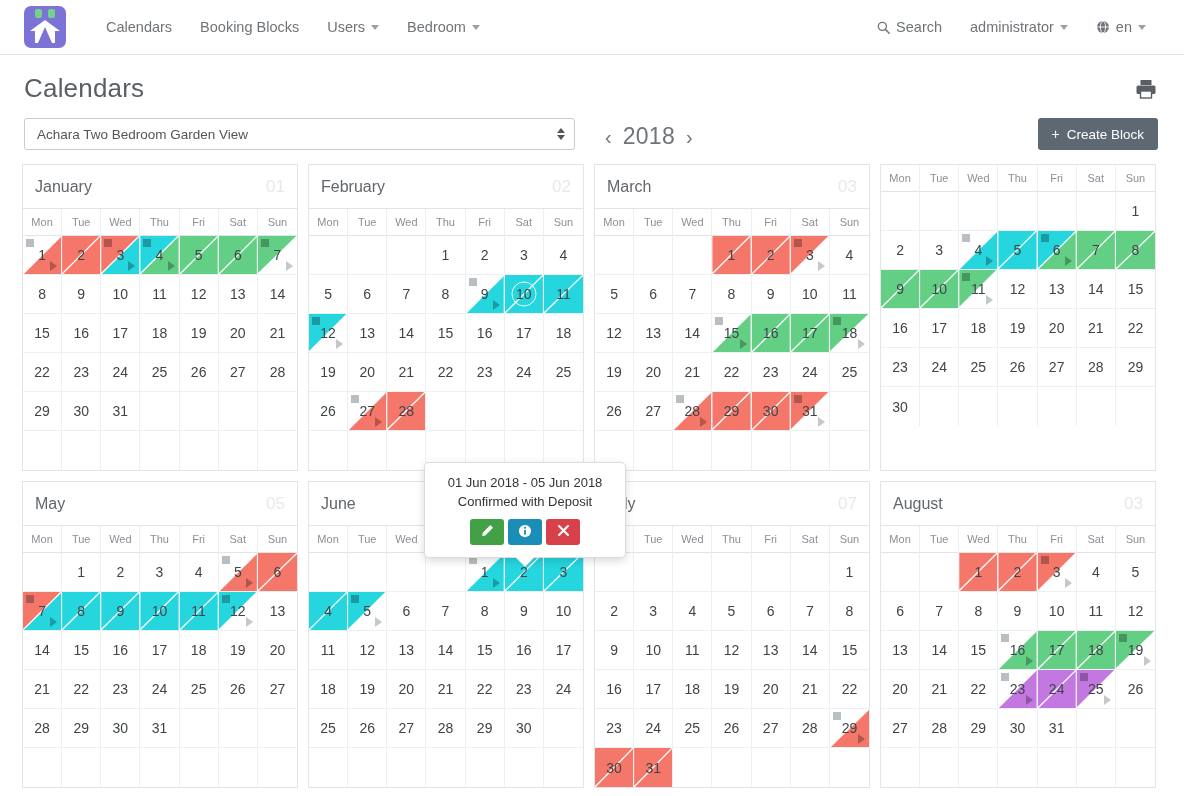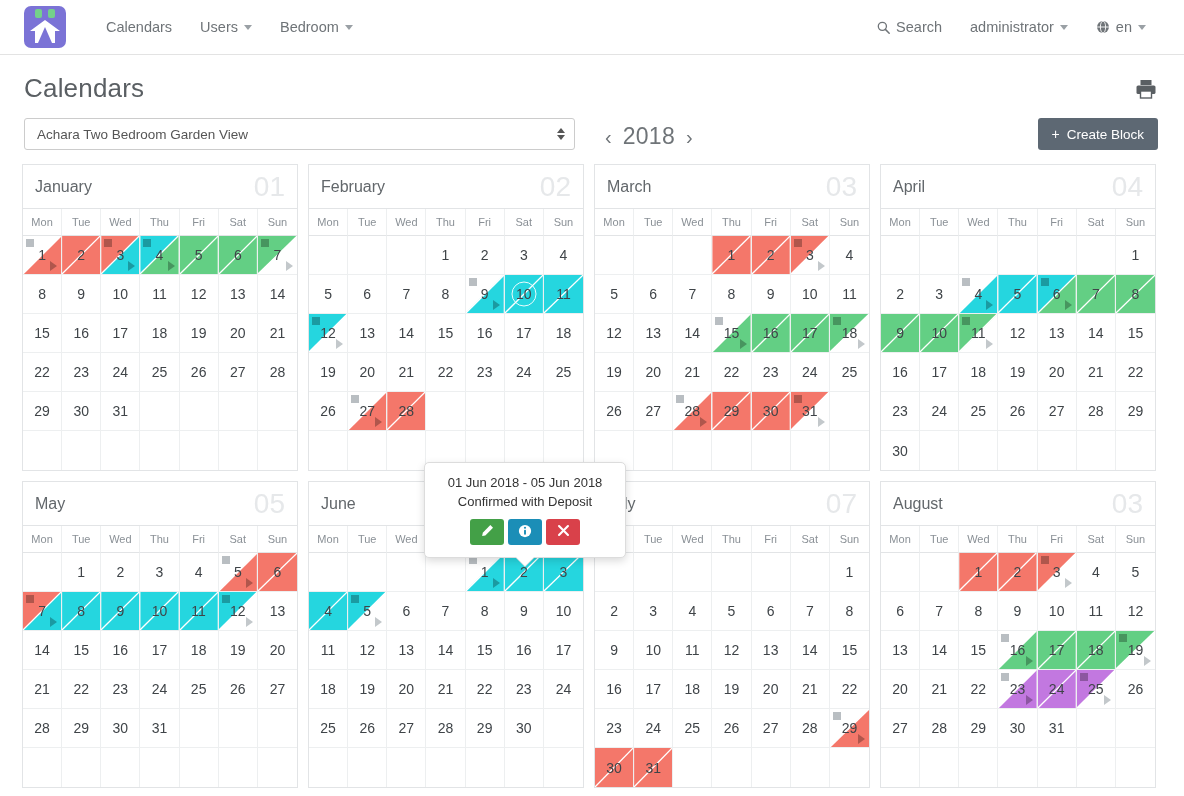--- a/index.html
+++ b/index.html
@@ -151,21 +151,21 @@
   }
   .month-head {
     height: 44px;
     display: flex; align-items: center;
     padding: 0 12px;
     position: relative;
     border-bottom: 1px solid #e2e4e6;
   }
   .month-name { font-size: 16px; color: #62676b; }
   .month-num {
-    margin-left: auto; font-size: 28px; color: #e6e8ea;
+    margin-left: auto; font-size: 17px; color: #e6e8ea;
   }
   .dow-row, .week-row { display: grid; grid-template-columns: repeat(7, 1fr); }
   .dow {
     height: 27px;
     display: flex; align-items: center; justify-content: center;
     font-size: 11px; color: #8a9096;
     border-right: 1px solid #edeff0;
     border-bottom: 1px solid #e2e4e6;
   }
   .dow:last-child { border-right: none; }
@@ -271,20 +271,23 @@
     <svg class="house" viewBox="0 0 32 26">
       <path d="M16 2 L31 13 L26 13 L26 25 L6 25 L6 13 L1 13 Z" fill="#ffffff"></path>
       <path d="M16 9 L23 25 L9 25 Z" fill="#7b73d6"></path>
       <path d="M16 7 L28 25 L24 25 L16 12 L8 25 L4 25 Z" fill="#7b73d6" opacity="0"></path>
     </svg>
   </div>
 
   <div class="nav-links">
     <a class="nav-link">
       <span>Calendars</span>
+    </a>
+    <a class="nav-link">
+      <span>Booking Blocks</span>
     </a>
     <a class="nav-link">
       <span>Users</span>
       <span class="caret"></span>
     </a>
     <a class="nav-link">
       <span>Bedroom</span>
       <span class="caret"></span>
     </a>
   </div>
@@ -868,24 +871,20 @@
         <div class="day"></div>
         <div class="day"></div>
         <div class="day"></div>
         <div class="day"></div>
         <div class="day"></div>
         <div class="day"></div>
         <div class="day"></div>
       </div>
     </div>
     <div class="month">
-      <div class="month-head">
-        <span class="month-name">April</span>
-        <span class="month-num">04</span>
-      </div>
       <div class="dow-row">
         <div class="dow">Mon</div>
         <div class="dow">Tue</div>
         <div class="dow">Wed</div>
         <div class="dow">Thu</div>
         <div class="dow">Fri</div>
         <div class="dow">Sat</div>
         <div class="dow">Sun</div>
       </div>
       <div class="week-row">

